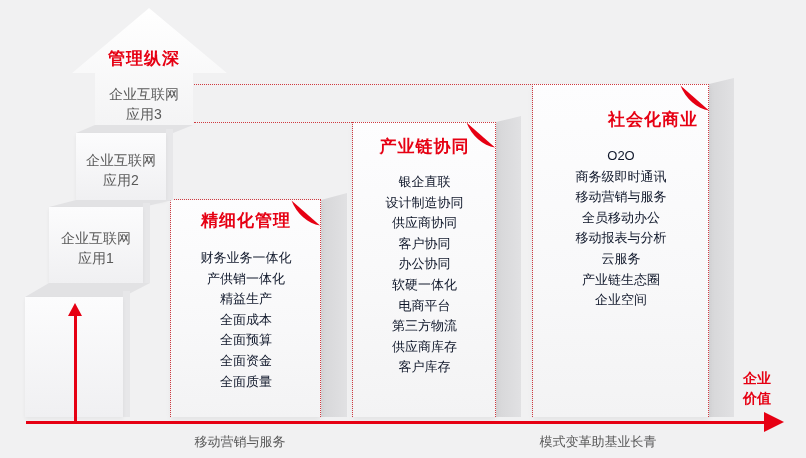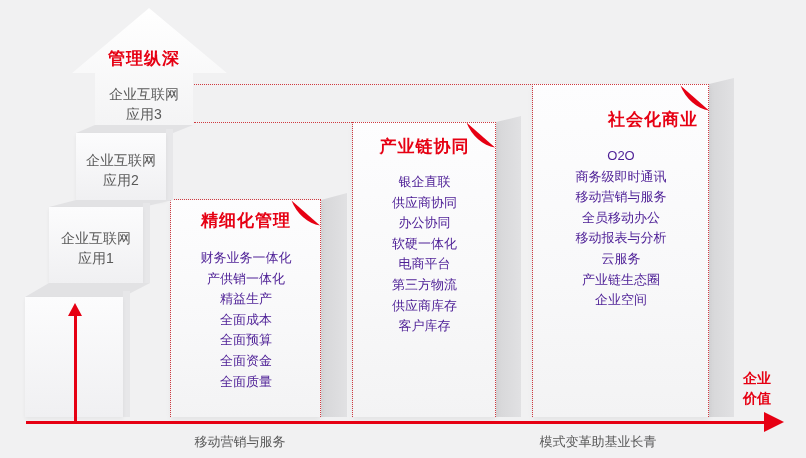--- a/index.html
+++ b/index.html
@@ -74,21 +74,21 @@
   .peak-title{left:89px;top:47px;width:110px;text-align:center;font-size:17px;font-weight:bold;letter-spacing:1px;z-index:6;}
   .step-label{text-align:center;font-size:14px;line-height:20px;white-space:pre-line;z-index:6;color:#595959;}
   .lb3{left:95px;top:84px;width:98px;}
   .lb2{left:76px;top:150px;width:90px;}
   .lb1{left:49px;top:228px;width:94px;}
   .sec-title{position:absolute;text-align:center;font-size:17px;font-weight:bold;letter-spacing:1px;z-index:6;color:#e60013;}
   .t1{left:171px;top:209px;width:150px;}
   .t2{left:353px;top:135px;width:143px;}
   .t3{left:533px;top:108px;width:176px;margin-left:32px;}
   .sec-list{position:absolute;margin:0;padding:0;list-style:none;text-align:center;z-index:6;}
-  .sec-list li{font-size:13px;line-height:20.6px;color:#4c1d95;}
+  .sec-list li{font-size:13px;line-height:20.6px;color:#0f172a;}
   .list1{left:171px;top:248px;width:150px;}
   .list2{left:353px;top:172px;width:143px;}
   .list3{left:533px;top:146px;width:176px;}
   .caption{position:absolute;top:433px;height:18px;text-align:center;font-size:13px;color:#595959;z-index:6;}
   .cap1{left:165px;width:150px;}
   .cap2{left:335px;width:150px;}
   .cap3{left:518px;width:160px;}
   .value-label{left:736px;top:368px;width:42px;text-align:center;font-size:14px;font-weight:bold;line-height:20px;white-space:pre-line;z-index:6;}
 
   
@@ -154,21 +154,23 @@
       <li>产供销一体化</li>
       <li>精益生产</li>
       <li>全面成本</li>
       <li>全面预算</li>
       <li>全面资金</li>
       <li>全面质量</li>
     </ul>
   <div class="sec-title t2">产业链协同</div>
   <ul class="sec-list list2">
       <li>银企直联</li>
+      <li>设计制造协同</li>
       <li>供应商协同</li>
+      <li>客户协同</li>
       <li>办公协同</li>
       <li>软硬一体化</li>
       <li>电商平台</li>
       <li>第三方物流</li>
       <li>供应商库存</li>
       <li>客户库存</li>
     </ul>
   <div class="sec-title t3">社会化商业</div>
   <ul class="sec-list list3">
       <li>O2O</li>

